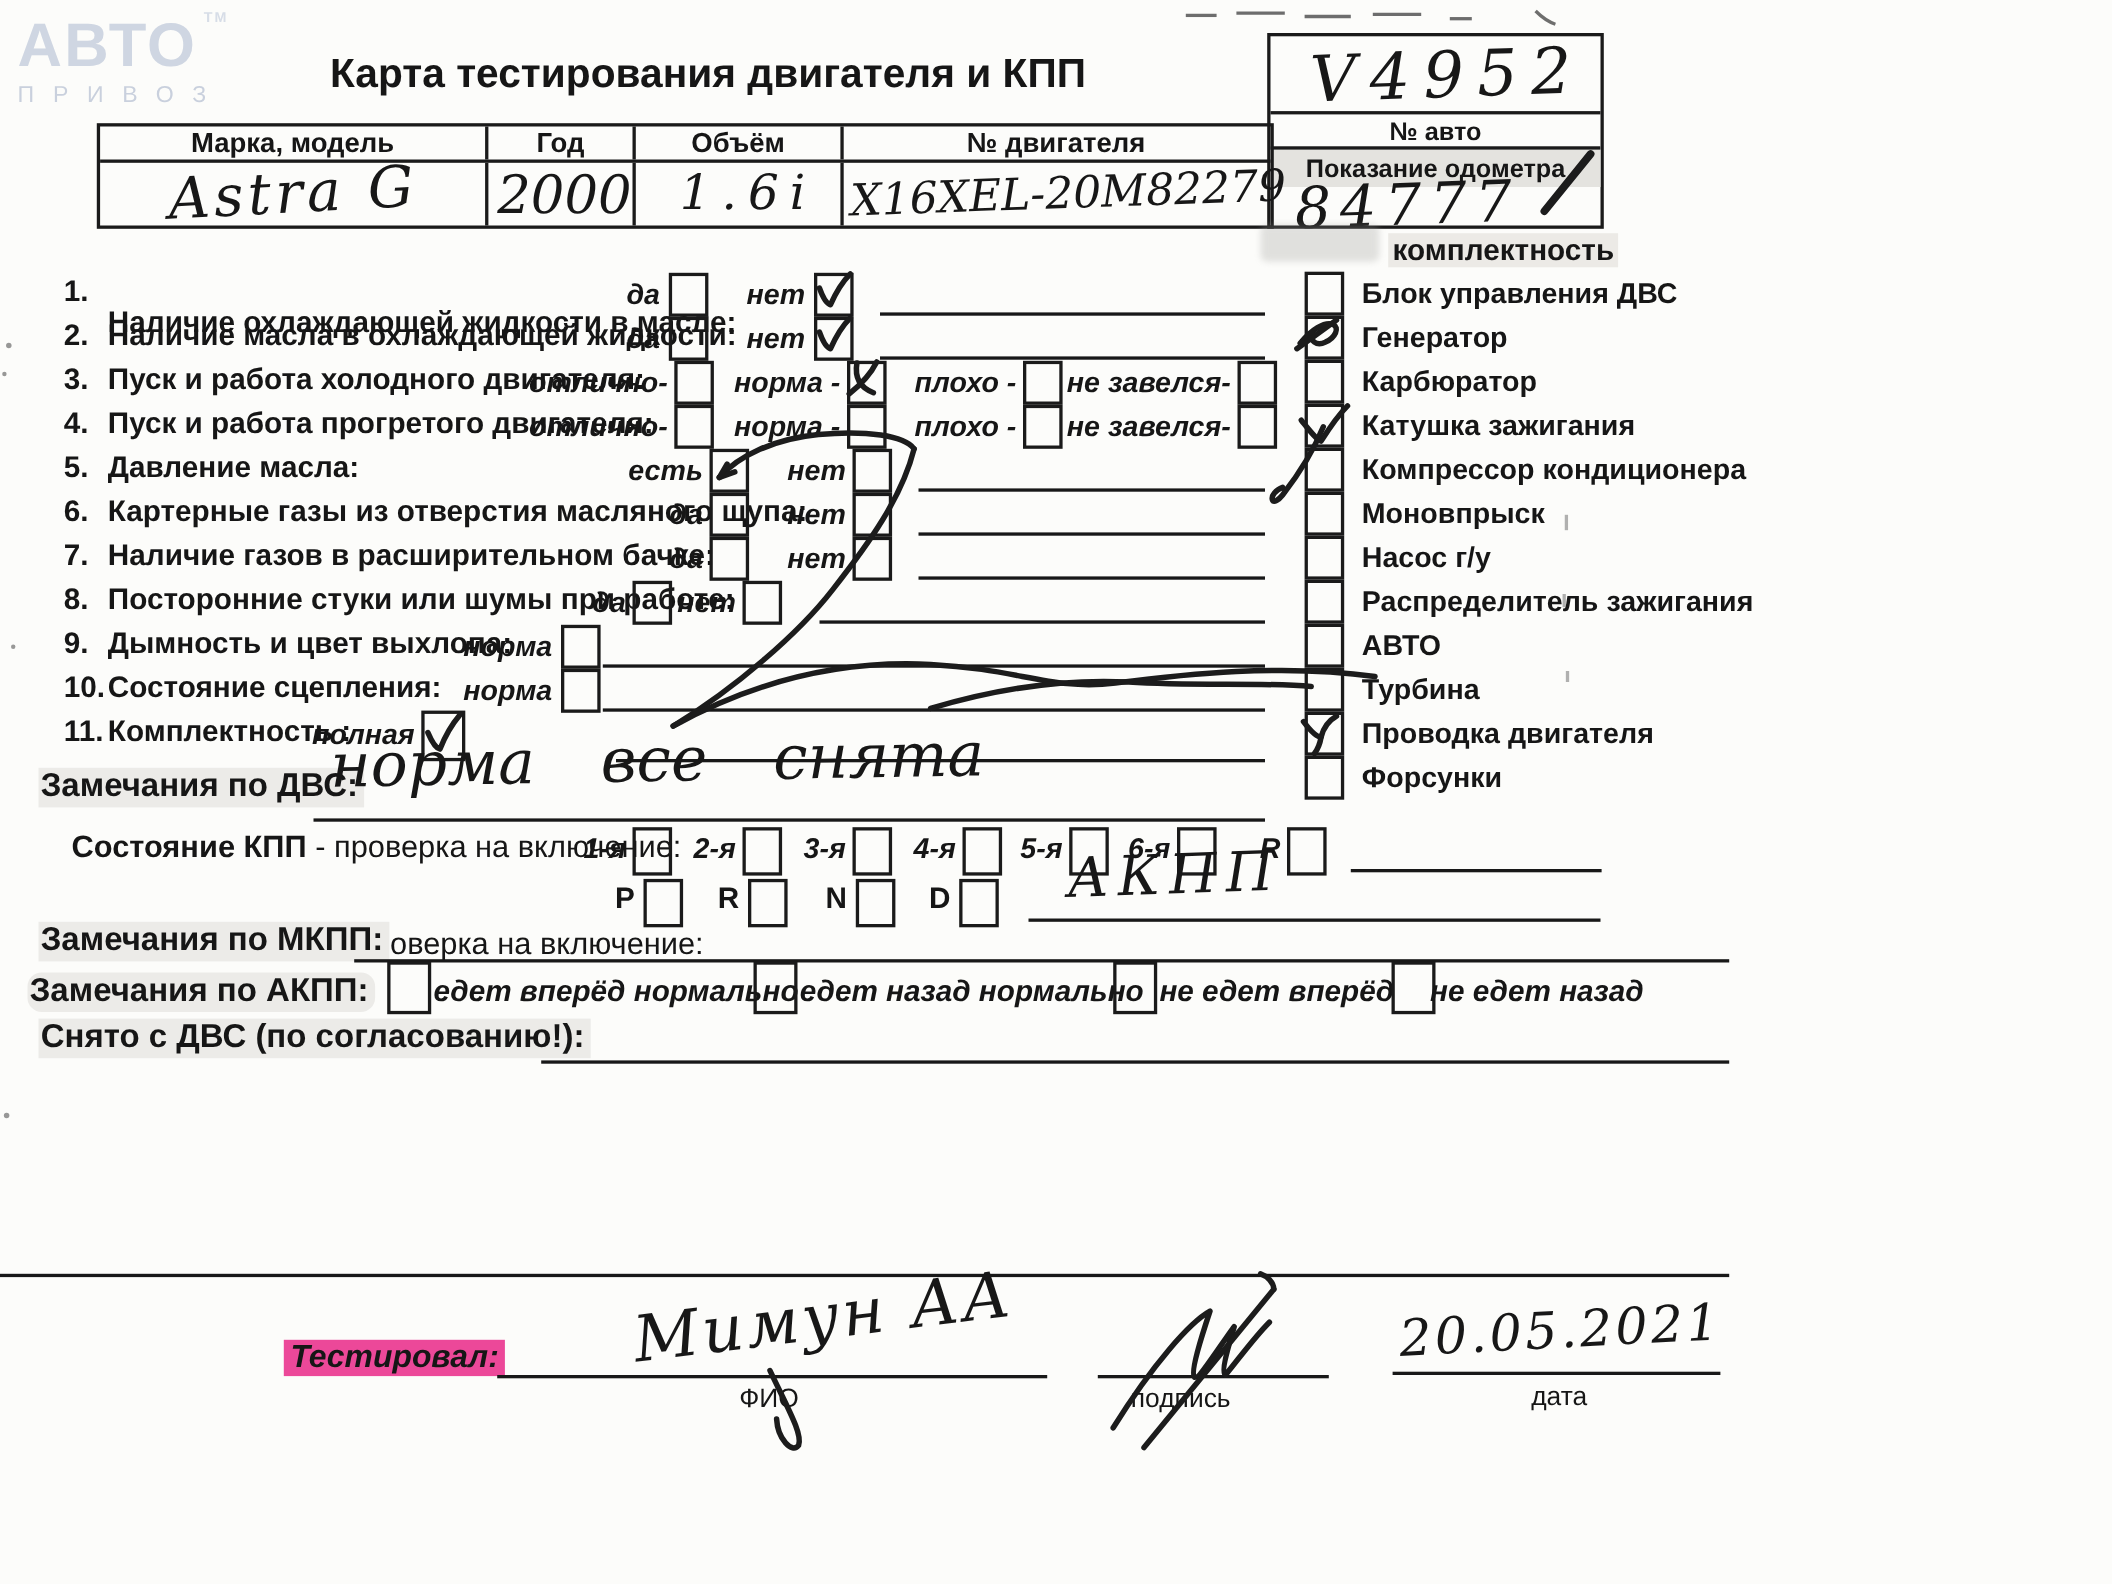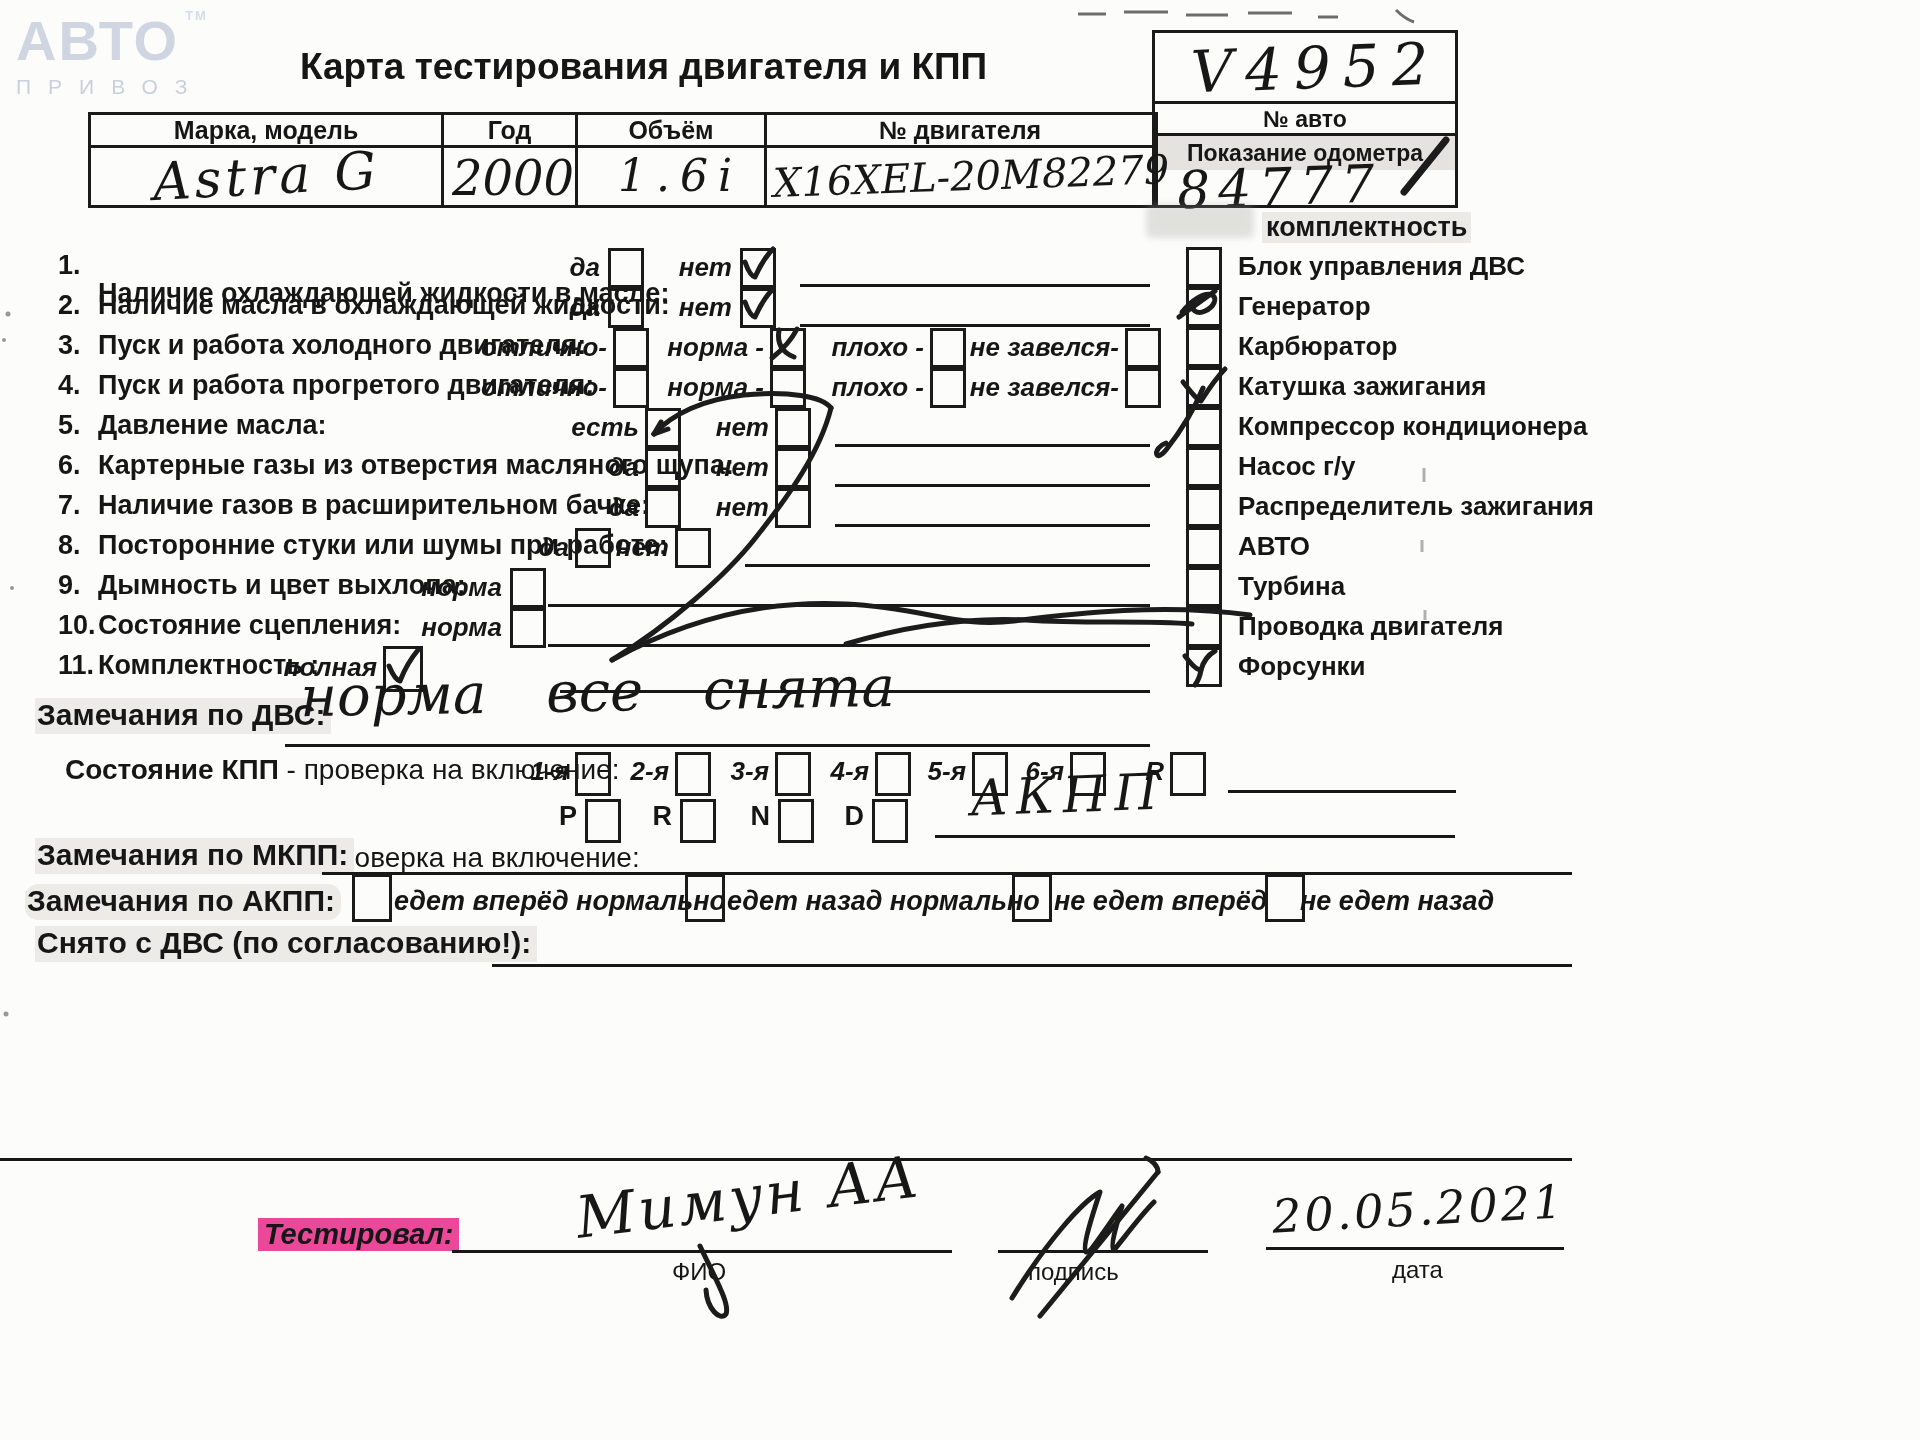--- a/index.html
+++ b/index.html
@@ -176,20 +176,24 @@
     <div class="eqrow">
         <span class="cb2"></span>
         <span class="eqlbl">Катушка зажигания</span>
       </div>
     <div class="eqrow">
         <span class="cb2"></span>
         <span class="eqlbl">Компрессор кондиционера</span>
       </div>
     <div class="eqrow">
         <span class="cb2"></span>
+        <span class="eqlbl">Моновпрыск</span>
+      </div>
+    <div class="eqrow">
+        <span class="cb2"></span>
         <span class="eqlbl">Насос г/у</span>
       </div>
     <div class="eqrow">
         <span class="cb2"></span>
         <span class="eqlbl">Распределитель зажигания</span>
       </div>
     <div class="eqrow">
         <span class="cb2"></span>
         <span class="eqlbl">АВТО</span>
       </div>

